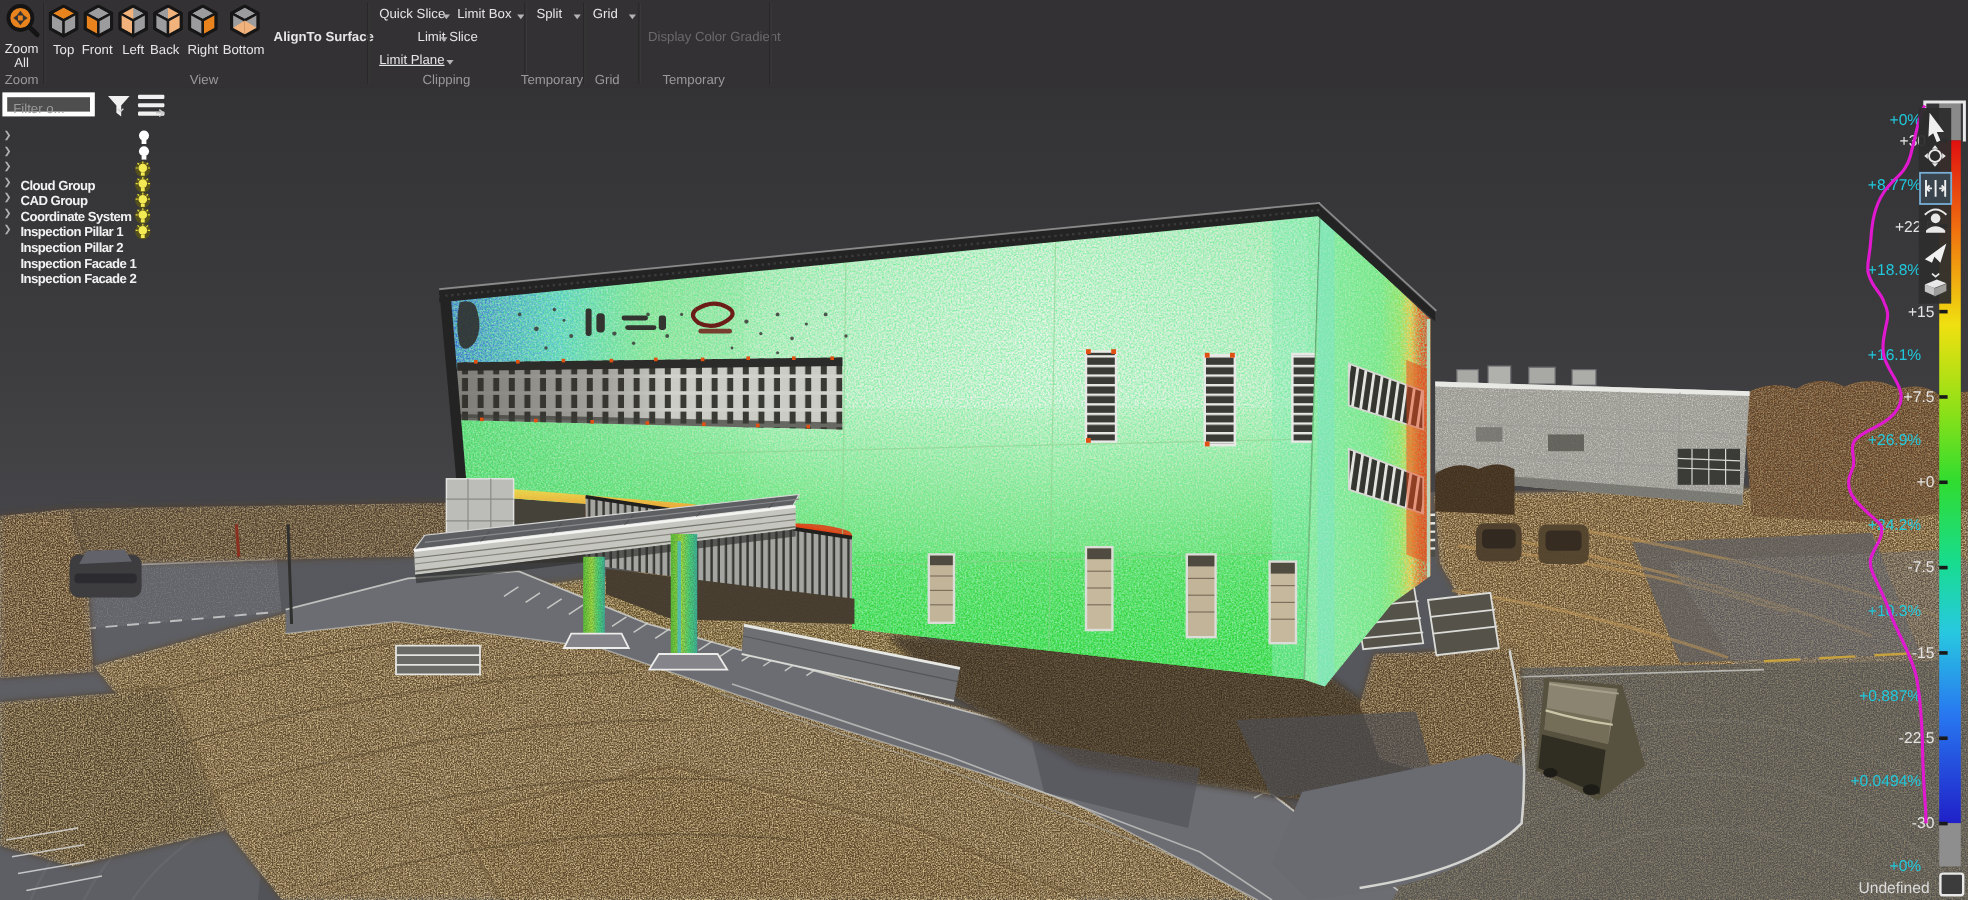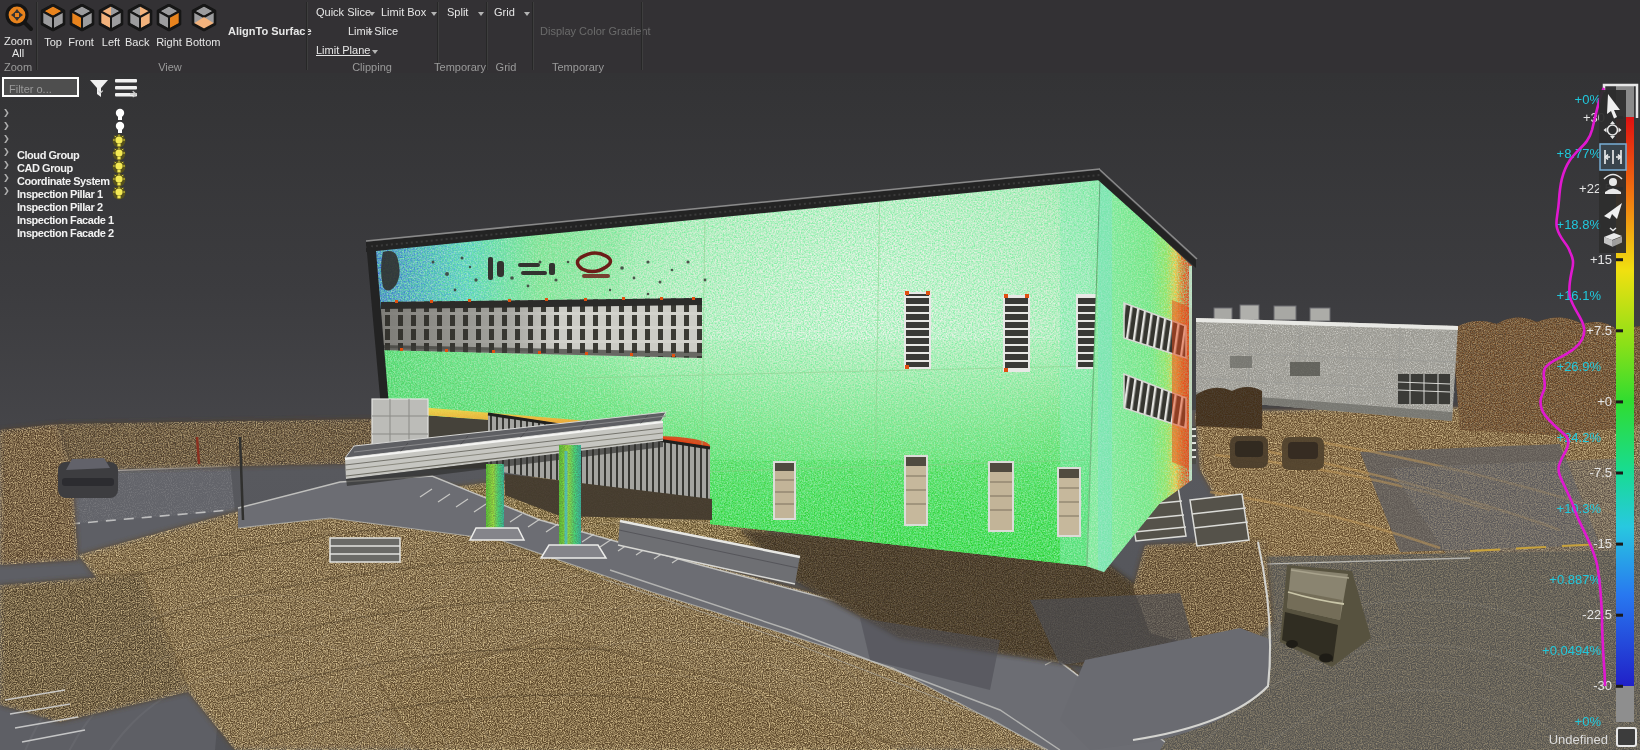--- a/index.html
+++ b/index.html
@@ -745,21 +745,21 @@
 <div class="sep" style="left:486px"></div>
 <div class="lbl" style="left:494px;top:6px;">Grid</div>
       <div class="chev" style="left:524px;top:12px;"></div>
 <div class="glbl" style="left:478px;width:56px;text-align:center">Grid</div>
 <div class="sep" style="left:532px"></div>
 <div class="lbl" style="left:540px;top:25px;color:#6b6b6b">Display Color Gradient</div>
 <div class="glbl" style="left:552px;width:66px;">Temporary</div>
 <div class="sep" style="left:641px"></div>
 </div>
 <div id="tree">
-<div class="abs" style="left:2px;top:4px;width:77px;height:20px;background:#4e4e4e;border:2px solid #ffffff;color:#9a9a9a;font-size:11px;line-height:20px;padding-left:5px;box-sizing:border-box;">Filter o...</div>
+<div class="abs" style="left:2px;top:4px;width:77px;height:20px;background:#4e4e4e;border:4px solid #ffffff;color:#9a9a9a;font-size:11px;line-height:20px;padding-left:5px;box-sizing:border-box;">Filter o...</div>
 <svg class="abs" style="left:88px;top:5px" width="22" height="22" viewBox="0 0 22 22">
 <path d="M2 2 L20 2 L13 10 L13 19 L9 16 L9 10 Z" fill="#f0f0f0"></path>
 <path d="M15 17 l3 3 l3 -3" fill="none" stroke="#d0d0d0" stroke-width="1.5" transform="translate(-2,-1) scale(0.8)"></path>
 </svg>
 <svg class="abs" style="left:114px;top:4px" width="28" height="24" viewBox="0 0 28 24">
 <g fill="#f0f0f0">
           <rect x="1" y="2" width="22" height="3.4" rx="1"></rect>
           <rect x="1" y="9" width="22" height="3.4" rx="1"></rect>
           <rect x="1" y="16" width="22" height="3.4" rx="1"></rect>
         </g>

